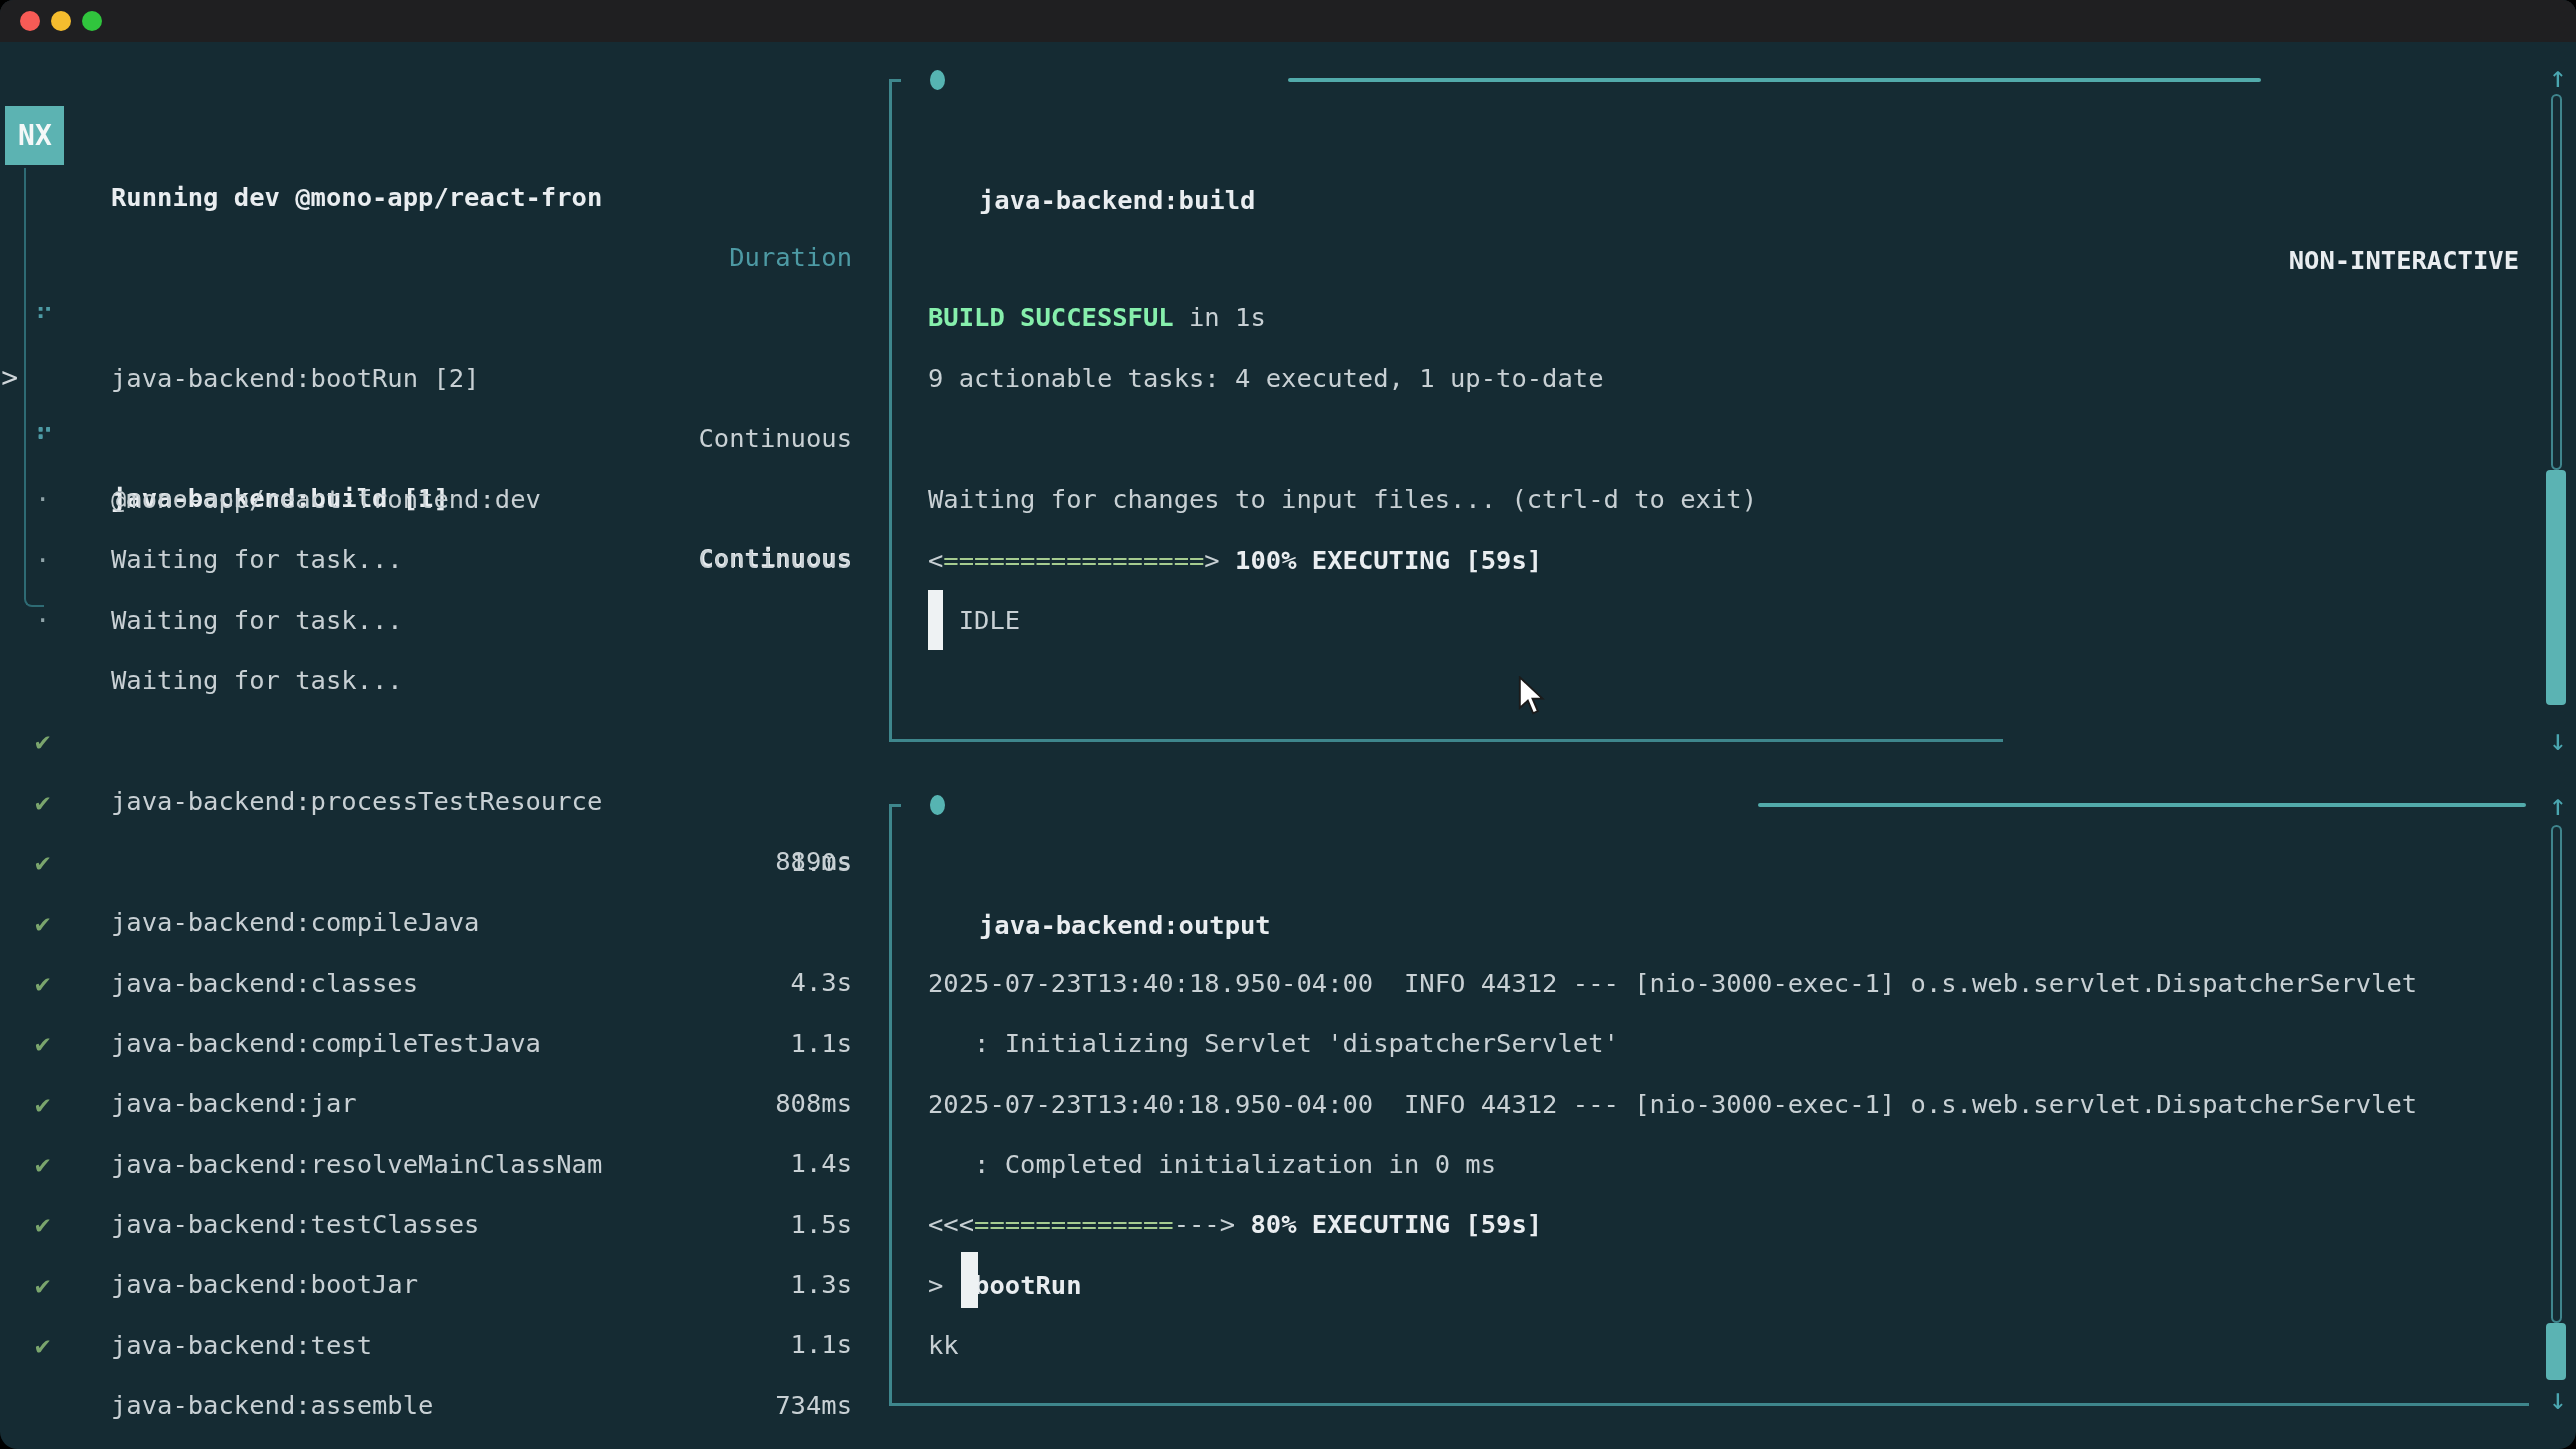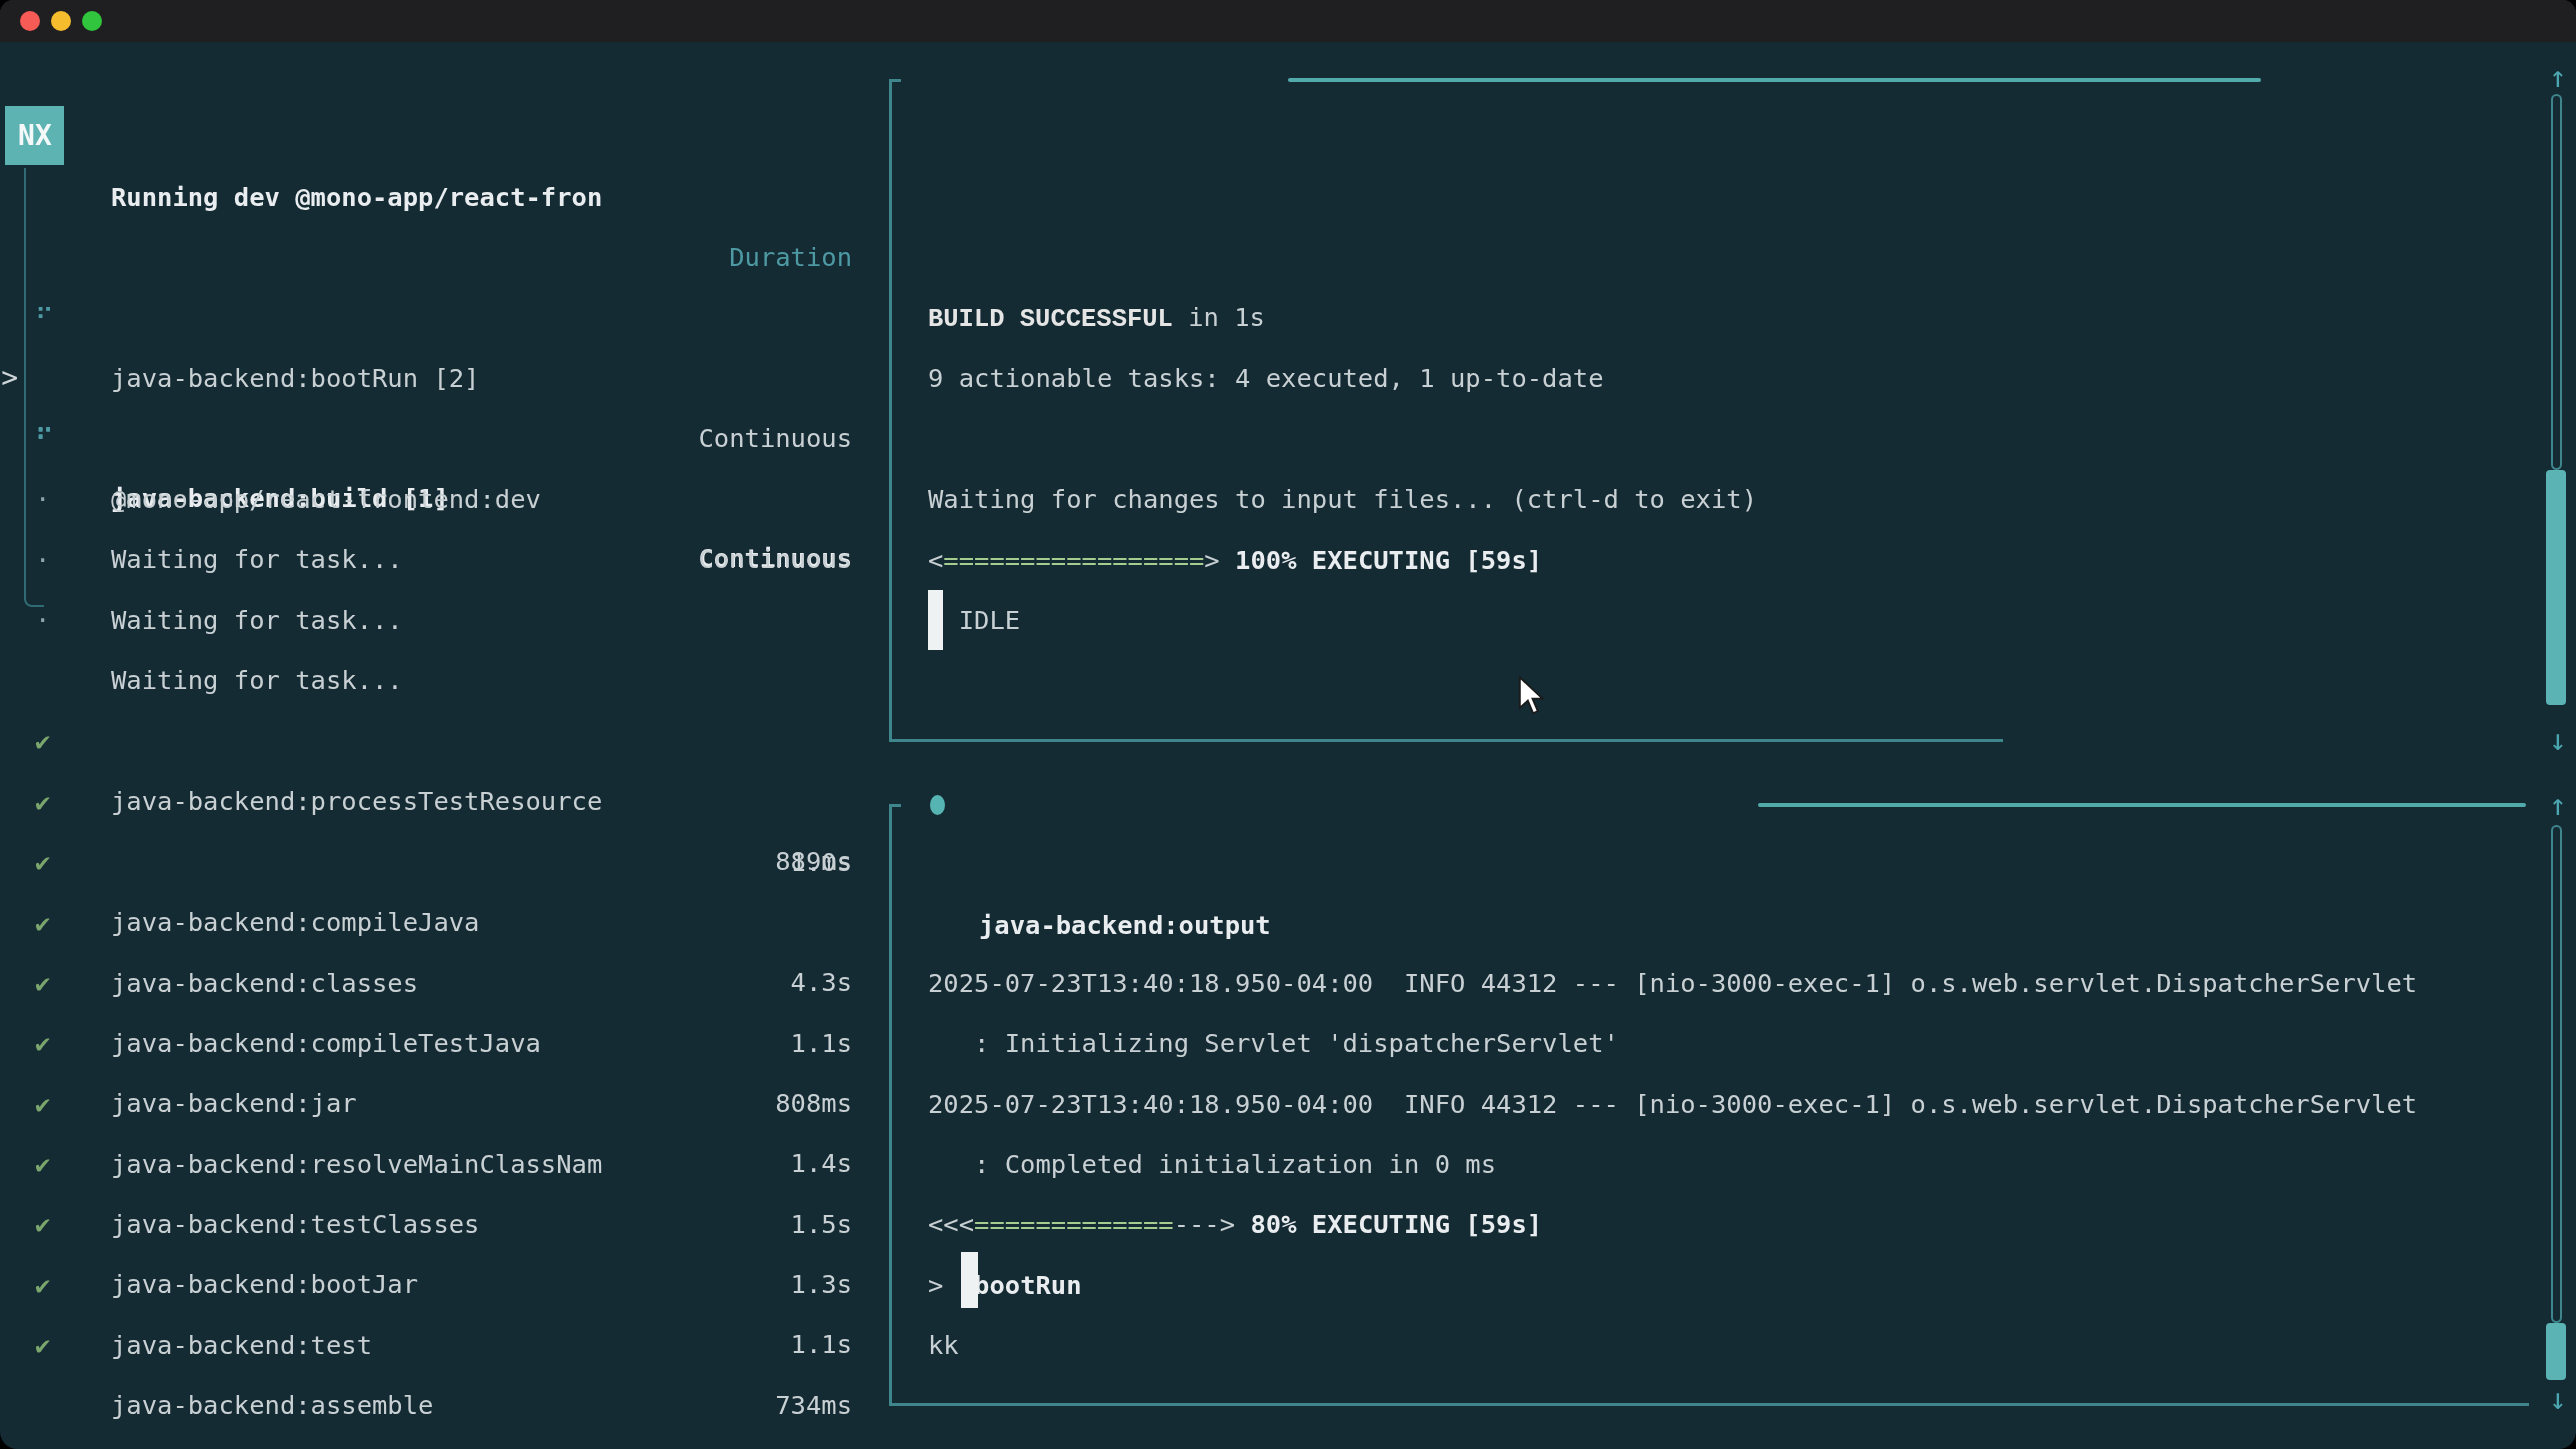--- a/index.html
+++ b/index.html
@@ -10,21 +10,21 @@
   .light { position:absolute; top:10.7px; width:20px; height:20px; border-radius:50%; }
   #light-close { left:20px;  background:#f75b56; }
   #light-min   { left:51px;  background:#f5bc2e; }
   #light-zoom  { left:82px; background:#30c53d; }
 
   .row { position:absolute; left:0; width:2576px; height:60px; line-height:60px;
          font-size:25.5px; color:#c8d0d4; white-space:pre; }
   .b   { font-weight:bold; color:#e9edf0; }
   .teal { color:#4aa6b0; }
   .tealdim { color:#4d9aa4; }
-  .green { color:#e5e5e5; font-weight:bold;font-family:Liberation Mono, monospace; }
+  .green { color:#86efac; font-weight:bold; }
   .bargreen { color:#a6cc90; }
   .checkgreen { color:#7aa56d; }
   .dim { color:#8fa3a8; }
 
   
   #nx-badge { position:absolute; left:5.4px; top:106px; width:59px; height:59px; background:#5cb3b2;
     color:#f4f8f8; font-weight:bold; font-size:28px; display:flex; align-items:center; justify-content:center; }
   #tree-line { position:absolute; left:24px; top:168px; width:20px; height:439px;
     border-left:2.7px solid #2e6b74; border-bottom:2.7px solid #2e6b74; border-bottom-left-radius:8px; }
   .icon-col { position:absolute; left:35px; }
@@ -151,20 +151,25 @@
 
   <div class="row" style="top:1379px">
     <span style="position:absolute;left:35px"></span>
     
   </div>
 
   <div class="stub" style="left:889px;top:79px"></div>
   <div class="vborder" style="left:889px;top:79px;height:663px"></div>
   <div class="hborder" style="left:889px;top:739px;width:1114px"></div>
 
+  <div class="row" style="top:50px">
+    <span class="paneldot" style="left:930px;top:20px"></span>
+    <span class="panel-left b" style="left:979px">java-backend:build</span>
+    <span class="rtext b">NON-INTERACTIVE</span>
+  </div>
   <div class="hline" style="left:1288px;top:78px;width:973px"></div>
 
   <div class="row" style="top:227px">
     <span class="panel-left"><span class="green">BUILD SUCCESSFUL</span><span> in 1s</span></span>
   </div>
   <div class="row" style="top:288px">
     <span class="panel-left">9 actionable tasks: 4 executed, 1 up-to-date</span>
   </div>
   <div class="row" style="top:409px">
     <span class="panel-left">Waiting for changes to input files... (ctrl-d to exit)</span>

